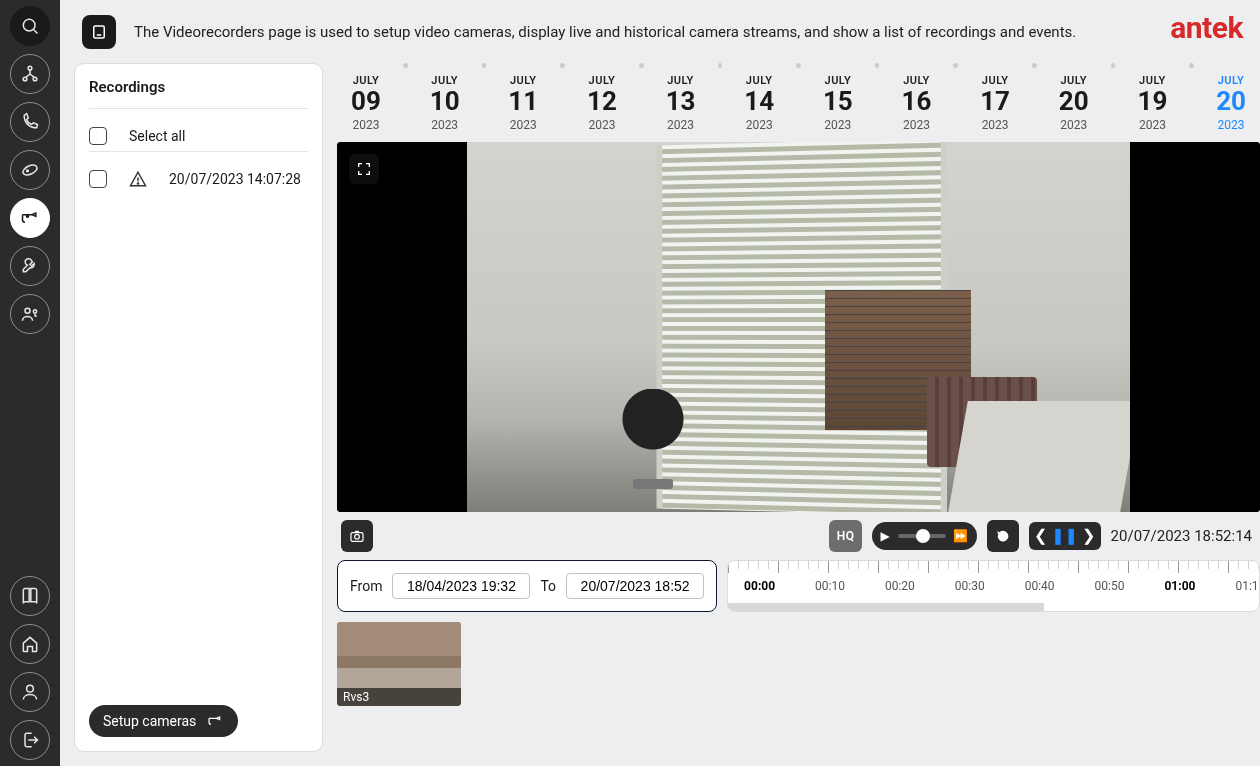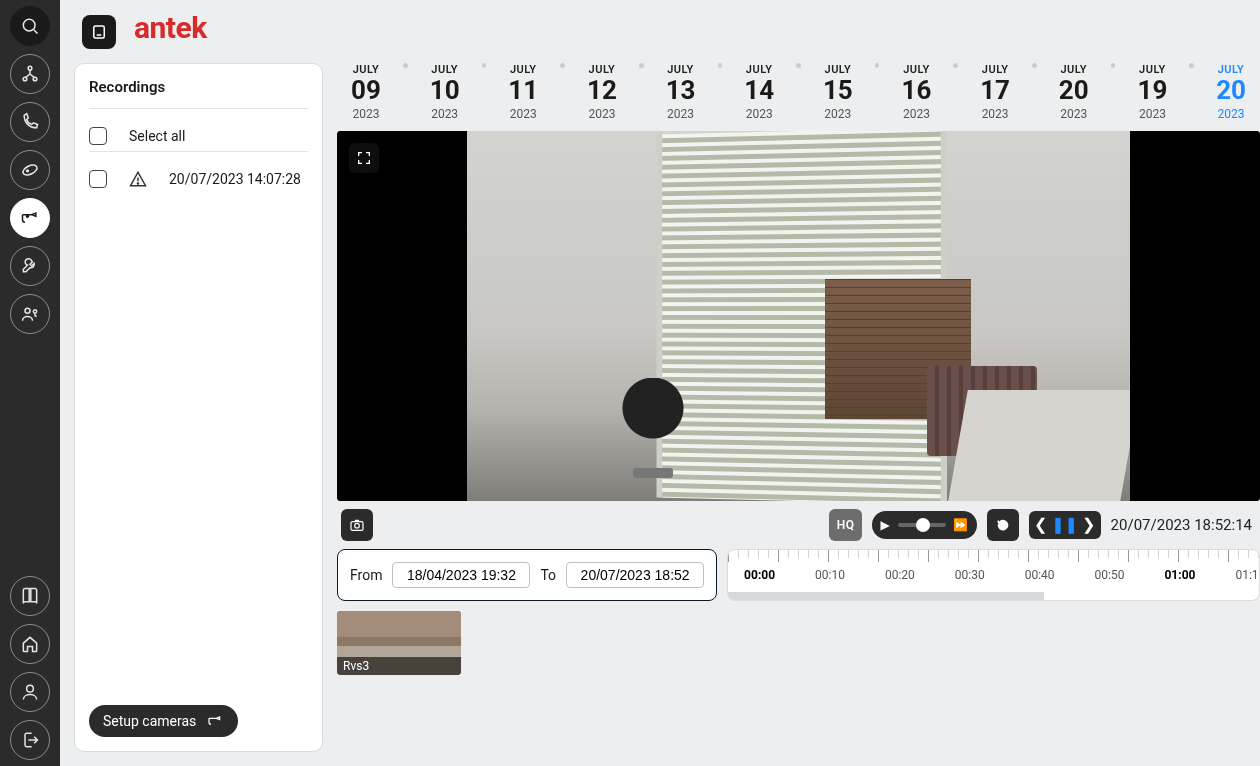--- a/index.html
+++ b/index.html
@@ -106,21 +106,21 @@
     overflow: hidden;
     padding-bottom: 4px;
     position: relative;
   }
   .date-dot {
     width: 5px; height: 5px; border-radius: 50%;
     background: #c9cbcc;
     margin: 0 8px;
   }
   .date-block { text-align: center; cursor: pointer; min-width: 58px; }
-  .date-month { font-size: 11px; font-weight: 600; letter-spacing: 0.5px; color: #222; }
+  .date-month { font-size: 11px; font-weight: 600; letter-spacing: 0.5px; color: #222; margin-top: 11px; }
   .date-day   { font-size: 26px; font-weight: 700; line-height: 1.1; }
   .date-year  { font-size: 12px; color: #555; margin-top: 2px; }
   .date-block.active .date-month,
   .date-block.active .date-day,
   .date-block.active .date-year { color: #1e88ff; }
 
   
   .video-wrap { position: relative; margin-top: 6px; border-radius: 4px; overflow: hidden; }
   .video-main {
     width: 100%; height: 370px;
@@ -243,21 +243,21 @@
       repeating-linear-gradient(to right, #999 0 1px, transparent 1px 50px);
   }
   .timeline-scroll {
     position: absolute; bottom: 0; left: 0;
     height: 8px; width: 316px; background: #d6d8d9;
   }
 
   
   .thumb-row { margin-top: 10px; display: flex; gap: 10px; }
   .thumb {
-    width: 124px; height: 64px; border-radius: 4px; overflow: hidden;
+    width: 124px; height: 84px; border-radius: 4px; overflow: hidden;
     position: relative; background: #333;
   }
   .thumb .img {
     position: absolute; inset: 0;
     background:
       linear-gradient(#a48c7a 0% 40%, #8d7765 40% 55%, #b1a697 55% 100%);
   }
   .thumb .label {
     position: absolute; bottom: 0; left: 0; right: 0;
     background: rgba(0,0,0,.6); color: #fff;
@@ -346,20 +346,21 @@
 
   <div class="main">
 
     <div class="topbar">
       <div class="help-btn">
         <svg viewBox="0 0 24 24">
             <rect x="5" y="4" width="14" height="16" rx="2"></rect>
             <line x1="9" y1="16" x2="15" y2="16"></line>
           </svg>
       </div>
+      <div class="topbar-text">The Videorecorders page is used to setup video cameras, display live and historical camera streams, and show a list of recordings and events.</div>
       <div class="brand">antek</div>
     </div>
 
     <div class="body">
 
       <aside class="left-panel">
         <h3>Recordings</h3>
         <hr>
         <div class="rec-row">
           <div class="chk"></div>

